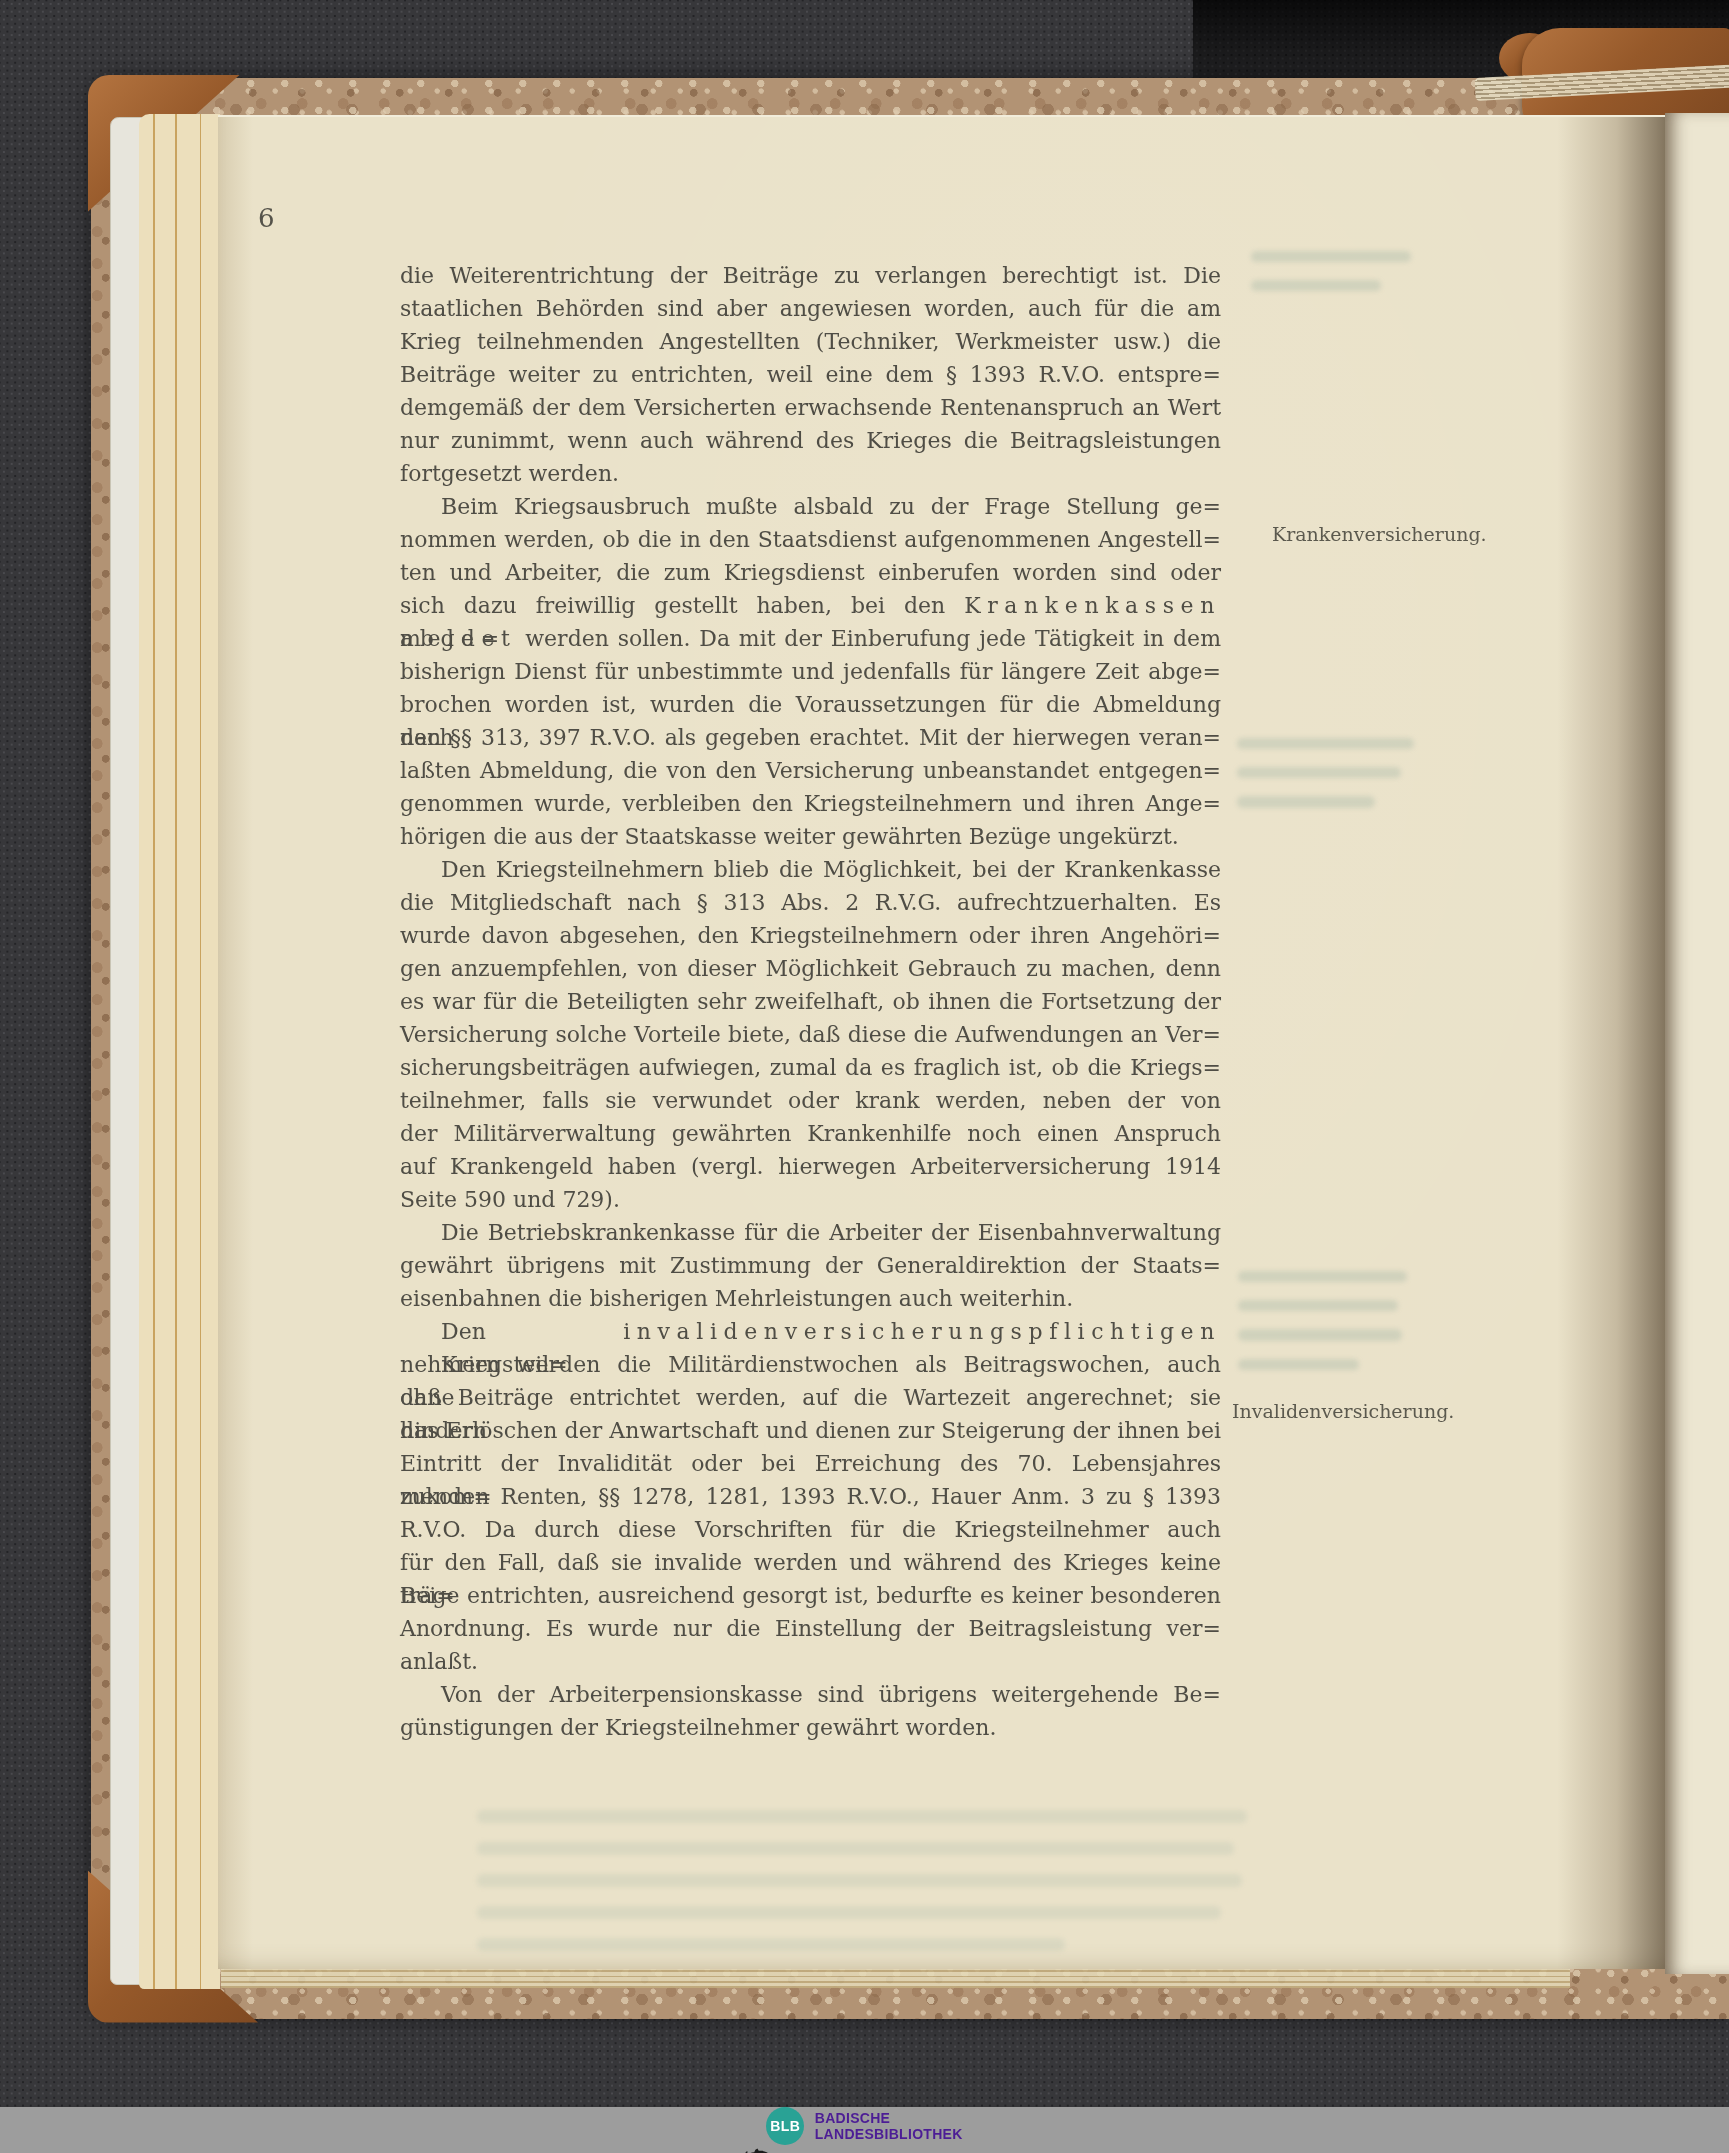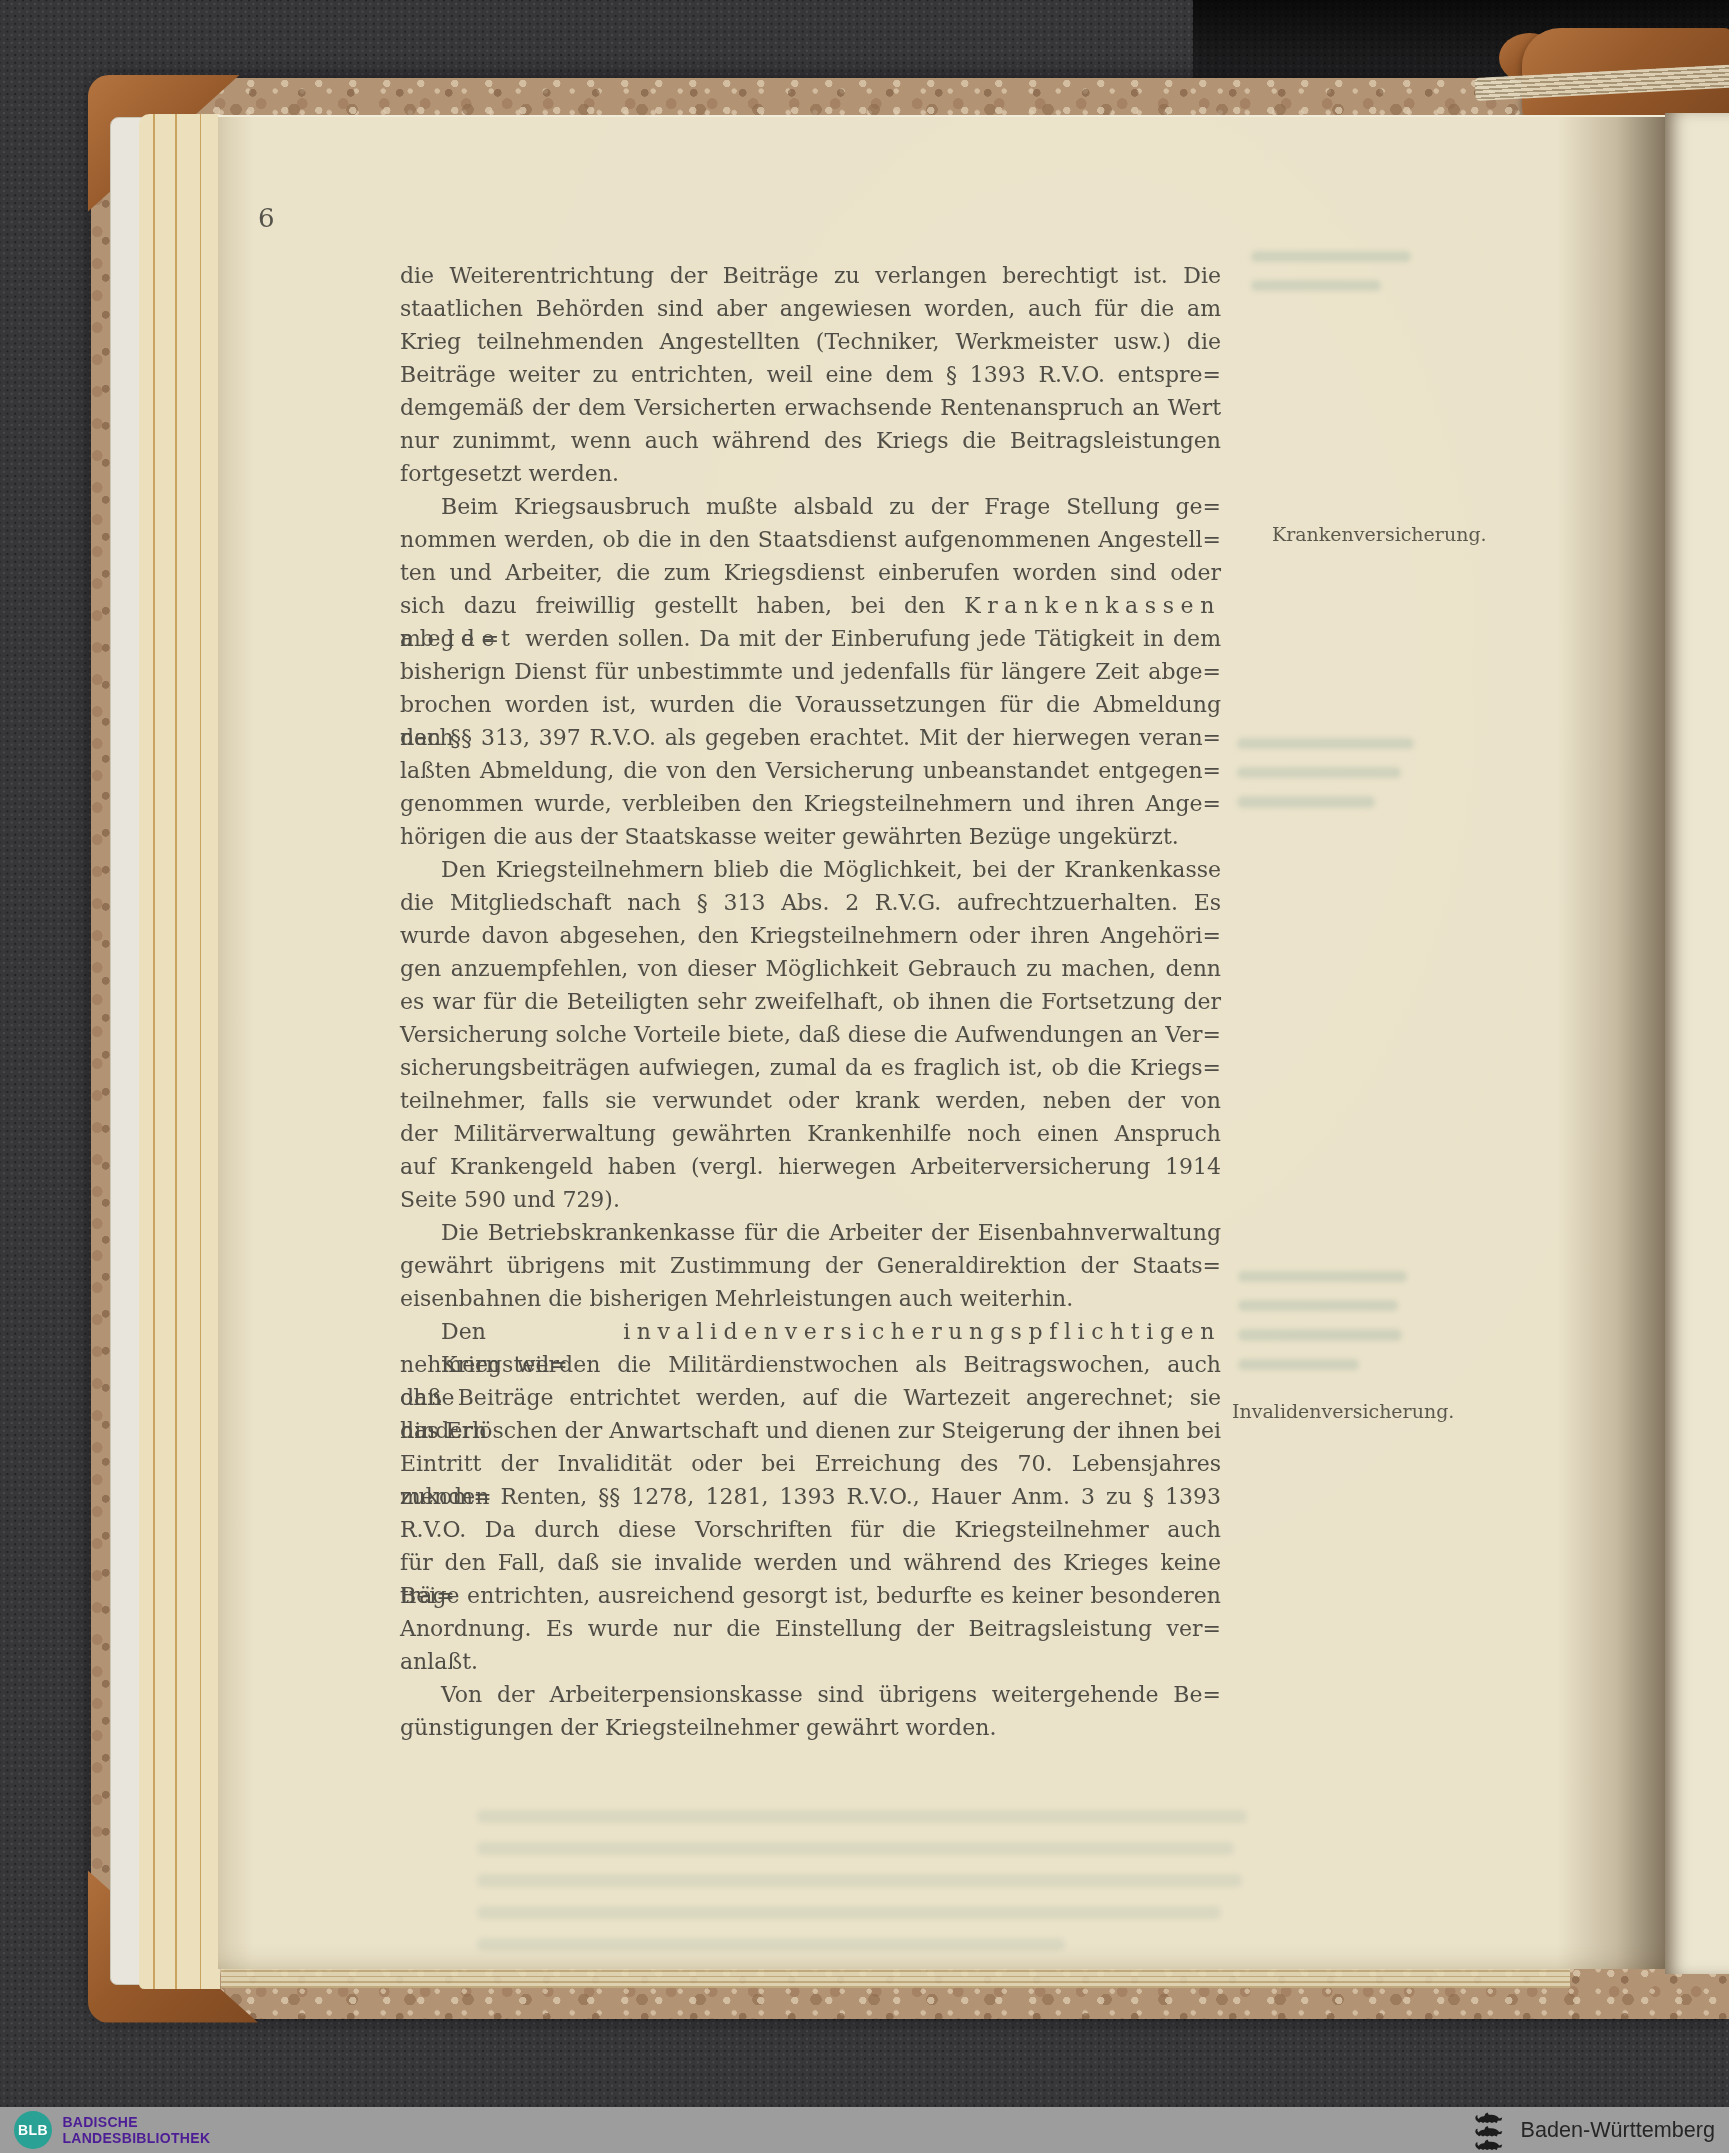--- a/index.html
+++ b/index.html
@@ -76,21 +76,21 @@
   .mnote{position:absolute;font-size:19px;color:#5b594e;white-space:nowrap;}
   .mnote1{left:1054px;top:406px;}
   .mnote2{left:1014px;top:1283px;}
   
   .ghost{position:absolute;filter:blur(2.6px);}
   .ghost i{display:block;background:rgba(104,146,136,.20);border-radius:6px;height:11.2px;margin-bottom:18px;}
   .ghost.light i{background:rgba(104,146,136,.12);height:13px;margin-bottom:19px;}
   
   .footer{position:absolute;left:0;bottom:0;width:1729px;height:46px;background:#9d9d9d;
     display:flex;align-items:center;justify-content:space-between;
-    font-family:"Liberation Sans", sans-serif;padding:0 14px;box-sizing:border-box;}
+    font-family:"Liberation Sans", sans-serif;padding:0 14px;box-sizing:border-box;flex-direction:column;}
   .blb{display:flex;align-items:center;}
   .blb-badge{width:38px;height:38px;border-radius:50%;background:#29a295;color:#fff;
     display:flex;align-items:center;justify-content:center;font-weight:bold;font-size:14px;letter-spacing:0.4px;}
   .blb-name{margin-left:10.4px;color:#4c1d95;font-weight:bold;font-size:14px;line-height:16.4px;letter-spacing:0.3px;}
   .bw{display:flex;align-items:center;color:#262626;font-size:21.6px;}
   .bw svg{margin-right:10.4px;}
 </style>
 </head>
 <body>
 
@@ -109,21 +109,21 @@
 
   <div class="page">
     <div class="pagenum">6</div>
 
     <div class="textblock">
         <div class="line">die Weiterentrichtung der Beiträge zu verlangen berechtigt ist.  Die</div>
         <div class="line">staatlichen Behörden sind aber angewiesen worden, auch für die am</div>
         <div class="line">Krieg teilnehmenden Angestellten (Techniker, Werkmeister usw.) die</div>
         <div class="line">Beiträge weiter zu entrichten, weil eine dem § 1393 R.V.O. entspre=</div>
         <div class="line">demgemäß der dem Versicherten erwachsende Rentenanspruch an Wert</div>
-        <div class="line">nur zunimmt, wenn auch während des Kriegs die Beitragsleistungen</div>
+        <div class="line">nur zunimmt, wenn auch während des Krieges die Beitragsleistungen</div>
         <div class="line plast">fortgesetzt werden.</div>
         <div class="line indent">Beim Kriegsausbruch mußte alsbald zu der Frage Stellung ge=</div>
         <div class="line">nommen werden, ob die in den Staatsdienst aufgenommenen Angestell=</div>
         <div class="line">ten und Arbeiter, die zum Kriegsdienst einberufen worden sind oder</div>
         <div class="line">sich dazu freiwillig gestellt haben, bei den <span class="sp">Krankenkassen abge=</span></div>
         <div class="line"><span class="sp">meldet</span> werden sollen. Da mit der Einberufung jede Tätigkeit in dem</div>
         <div class="line">bisherign Dienst für unbestimmte und jedenfalls für längere Zeit abge=</div>
         <div class="line">brochen worden ist, wurden die Voraussetzungen für die Abmeldung nach</div>
         <div class="line">den §§ 313, 397 R.V.O. als gegeben erachtet.  Mit der hierwegen veran=</div>
         <div class="line">laßten Abmeldung, die von den Versicherung unbeanstandet entgegen=</div>

